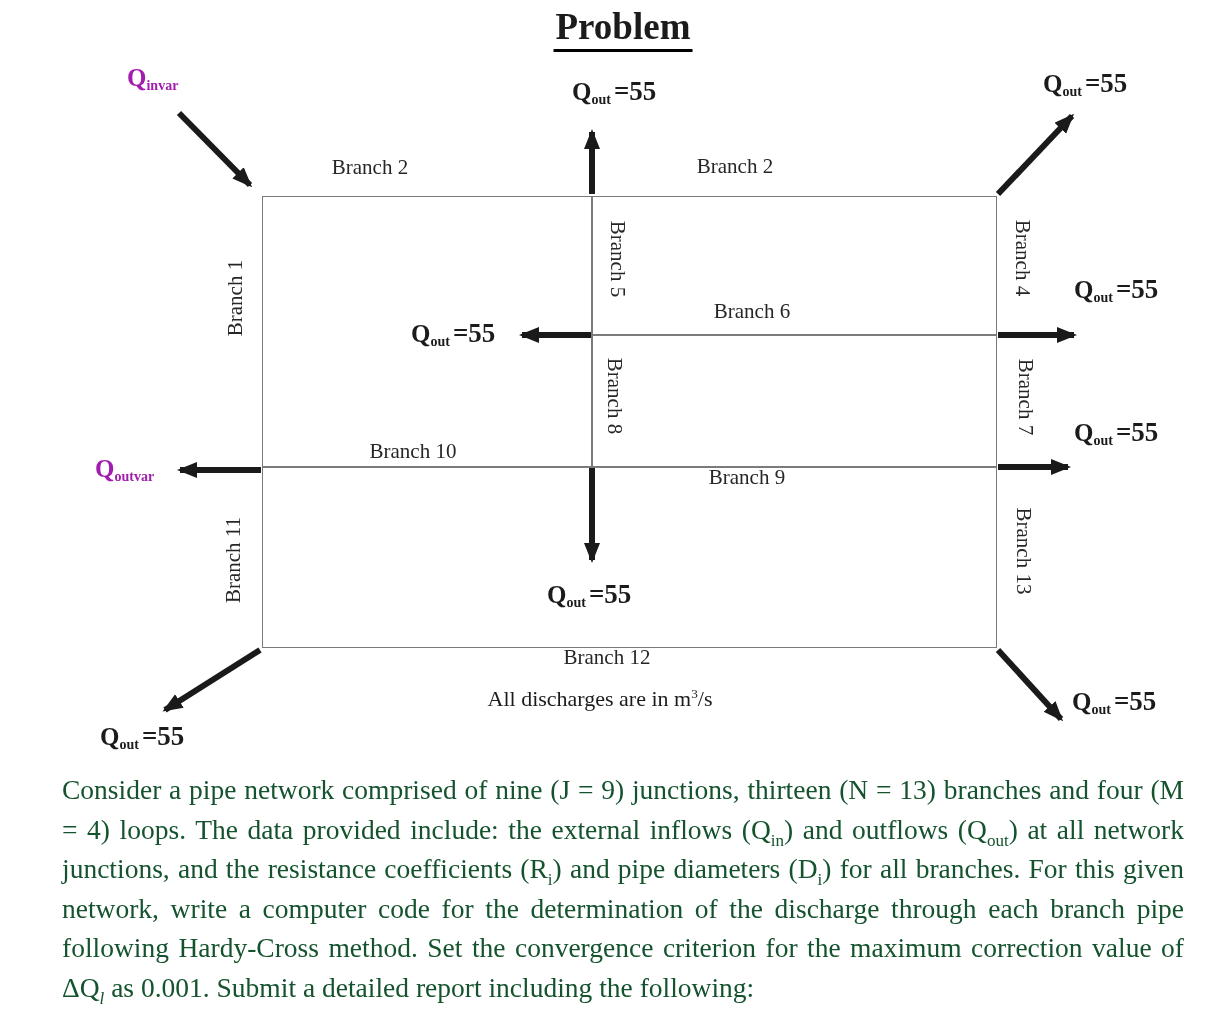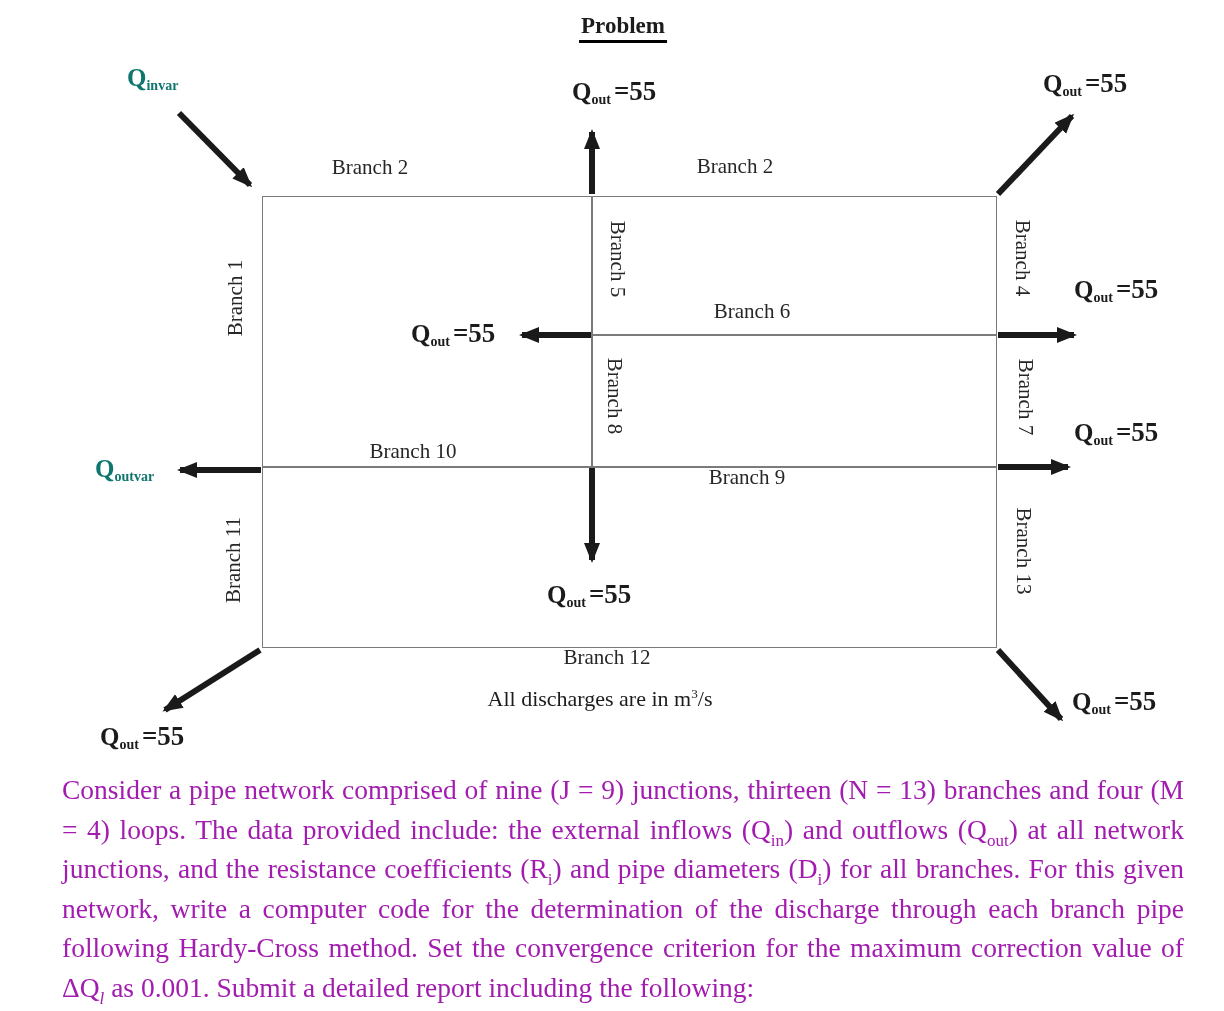--- a/index.html
+++ b/index.html
@@ -3,22 +3,22 @@
 <meta charset="utf-8">
 <style>
   html,body { margin:0; padding:0; background:#ffffff; }
   .page {
     position:relative; width:1224px; height:1011px;
     background:#ffffff; overflow:hidden;
     font-family:"Liberation Serif", serif; color:#1c1c1c;
   }
   .diagram { position:absolute; left:0; top:0; width:1224px; height:770px; }
   .title {
-    position:absolute; left:623px; top:13px; transform:translateX(-50%);
-    font-size:23px; font-weight:bold; border-bottom:3px solid #000;
+    position:absolute; left:623px; top:5px; transform:translateX(-50%);
+    font-size:37px; font-weight:bold; border-bottom:3px solid #000;
     padding:0 2px 1px 2px; white-space:nowrap;
   }
   .rect {
     position:absolute; left:262px; top:196px; width:735px; height:452px;
     border:1.5px solid #7b7b7b; box-sizing:border-box;
   }
   .line { position:absolute; background:#7b7b7b; }
   .vline { left:591px; top:196px; width:1.5px; height:271px; }
   .hlineA { left:592px; top:334px; width:405px; height:1.5px; }
   .hlineB { left:262px; top:466px; width:735px; height:1.5px; }
@@ -27,27 +27,27 @@
   .blabel {
     position:absolute; font-size:21px; color:#262626; white-space:nowrap;
     transform:translate(-50%,-50%);
   }
   .rot-cw  { transform:translate(-50%,-50%) rotate(90deg); }
   .rot-ccw { transform:translate(-50%,-50%) rotate(-90deg); }
   .qlabel { position:absolute; font-weight:bold; white-space:nowrap; color:#1b1b1b; }
   .qlabel .qbase { font-size:25px; }
   .qlabel sub { font-size:14px; font-weight:bold; line-height:0; vertical-align:-4px; }
   .qlabel .qval { font-size:27px; margin-left:3px; }
-  .qred { color:#0f766e; }
+  .qred { color:#a21caf; }
   .note { position:absolute; left:600px; top:686px; transform:translateX(-50%);
           font-size:22px; white-space:nowrap; }
   .note sup { font-size:0.6em; line-height:0; }
   .para {
     position:absolute; left:62px; top:770px; width:1122px;
-    font-size:27.5px; line-height:39.5px; text-align:justify; color:#a21caf;
+    font-size:27.5px; line-height:39.5px; text-align:justify; color:#14532d;
   }
   .para sub { font-size:0.62em; line-height:0; }
   .para sub.it { font-style:italic; }
 </style>
 </head>
 <body>
 
 <div class="page">
   <div class="diagram">
 

